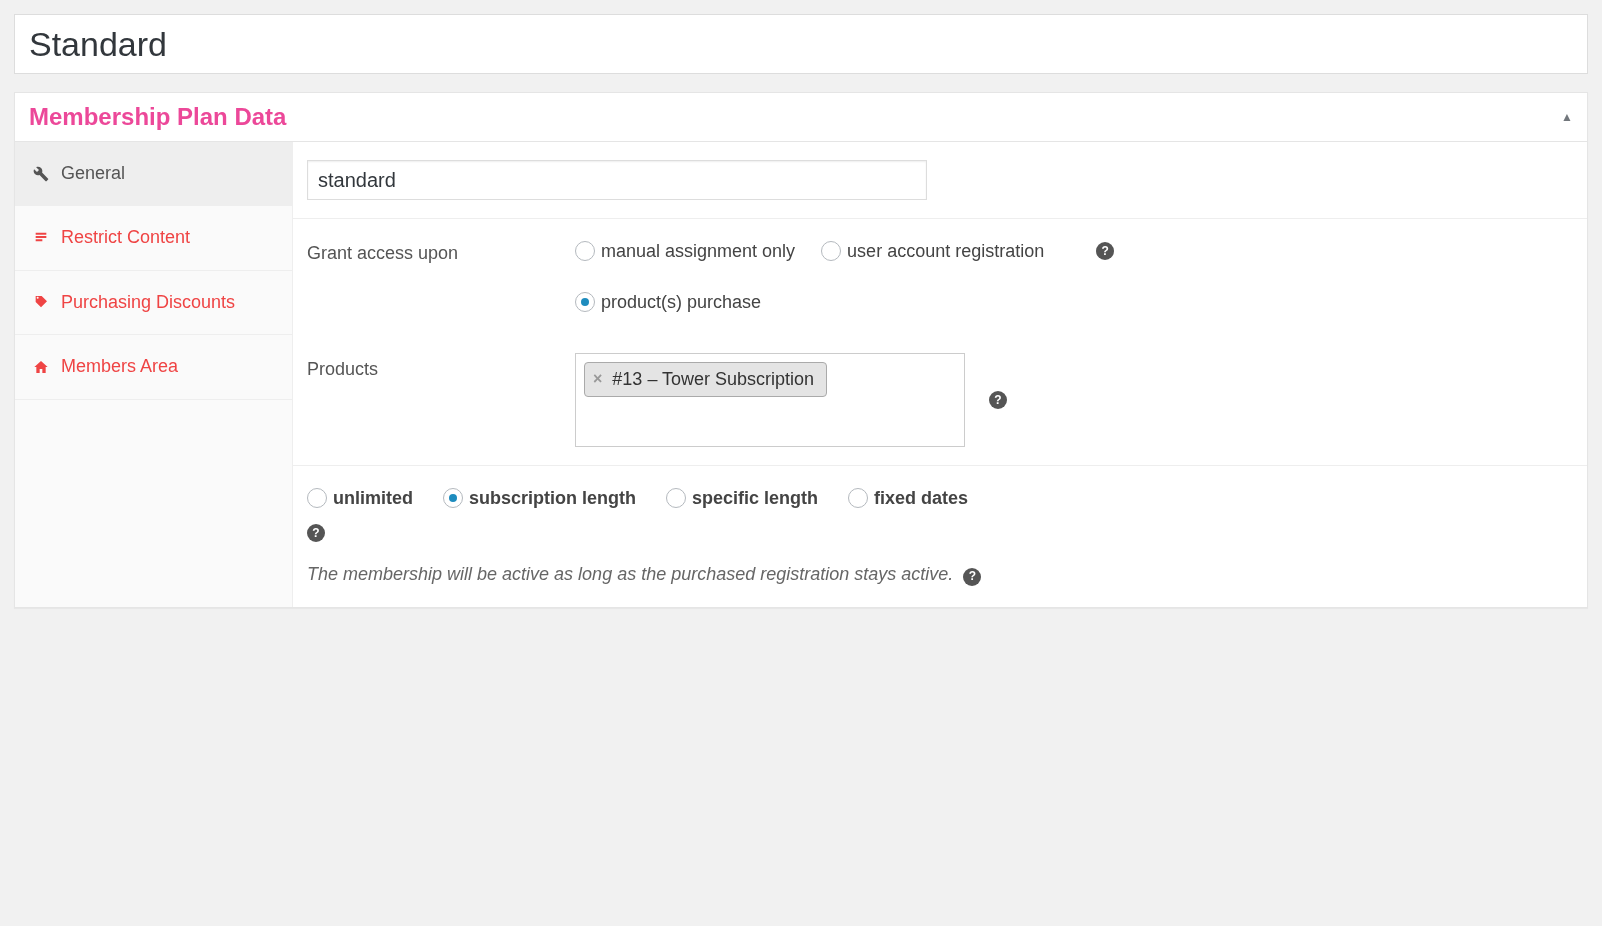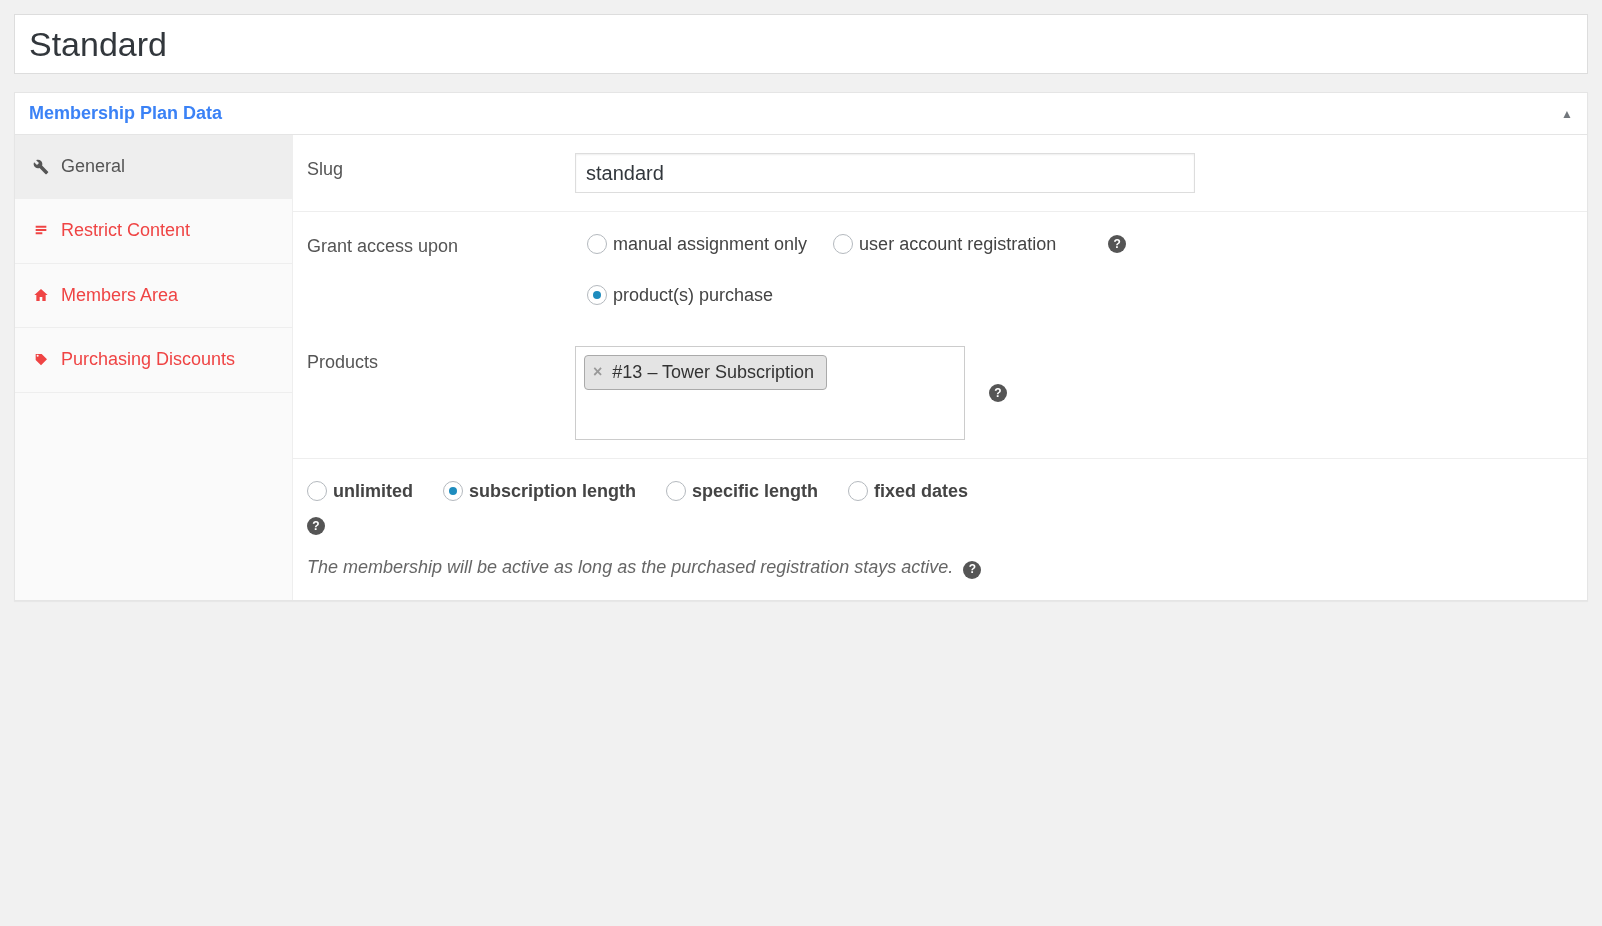--- a/index.html
+++ b/index.html
@@ -29,23 +29,23 @@
   }
   .panel-header {
     display: flex;
     align-items: center;
     justify-content: space-between;
     padding: 10px 14px;
     border-bottom: 1px solid #e5e5e5;
     cursor: pointer;
   }
   .panel-header h2 {
-    font-size: 18px;
+    font-size: 24px;
     font-weight: 700;
-    color: #3b82f6;
+    color: #ec4899;
   }
   .caret-up {
     color: #72777c;
     font-size: 12px;
   }
   .panel-body {
     display: flex;
     align-items: stretch;
     justify-content: space-between;
   }
@@ -81,21 +81,21 @@
   .content {
     flex: 1;
     padding: 0;
   }
   .form-row {
     display: flex;
     padding: 18px 14px;
     border-bottom: 1px solid #eee;
     align-items: flex-start;
   }
-  .form-row.no-border { border-bottom: none; gap: 12px; }
+  .form-row.no-border { border-bottom: none; }
   .form-label-col {
     width: 268px;
     font-size: 18px;
     color: #555;
     line-height: 1.4;
     padding-top: 4px;
   }
   .form-value-col {
     flex: 1;
     display: flex;
@@ -230,39 +230,38 @@
         <span class="icon">
           <svg width="16" height="16" viewBox="0 0 24 24" fill="currentColor">
               <path d="M4 4h16v3H4V4zm0 5h16v3H4V9zm0 5h10v3H4v-3z"></path>
             </svg>
         </span>
         <span>Restrict Content</span>
       </li>
       <li class="tab-item">
         <span class="icon">
           <svg width="16" height="16" viewBox="0 0 24 24" fill="currentColor">
+              <path d="M21 11L13 3H4v9l8 8 9-9zM7 7a1.5 1.5 0 110-3 1.5 1.5 0 010 3z"></path>
+            </svg>
+        </span>
+        <span>Purchasing Discounts</span>
+      </li>
+      <li class="tab-item">
+        <span class="icon">
+          <svg width="16" height="16" viewBox="0 0 24 24" fill="currentColor">
               <path d="M12 3l10 9h-3v9h-5v-6h-4v6H5v-9H2l10-9z"></path>
             </svg>
         </span>
         <span>Members Area</span>
       </li>
-      <li class="tab-item">
-        <span class="icon">
-          <svg width="16" height="16" viewBox="0 0 24 24" fill="currentColor">
-              <path d="M21 11L13 3H4v9l8 8 9-9zM7 7a1.5 1.5 0 110-3 1.5 1.5 0 010 3z"></path>
-            </svg>
-        </span>
-        <span>Purchasing Discounts</span>
-      </li>
     </ul>
 
     <div class="content">
 
       <div class="form-row">
-        <div class="form-label-col">Slug</div>
         <div class="form-value-col">
           <input type="text" class="text-input" value="standard" style="">
         </div>
       </div>
 
       <div class="form-row no-border">
         <div class="form-label-col">Grant access upon</div>
         <div class="form-value-col">
           <label class="radio-wrap">
             <span class="radio"></span>

